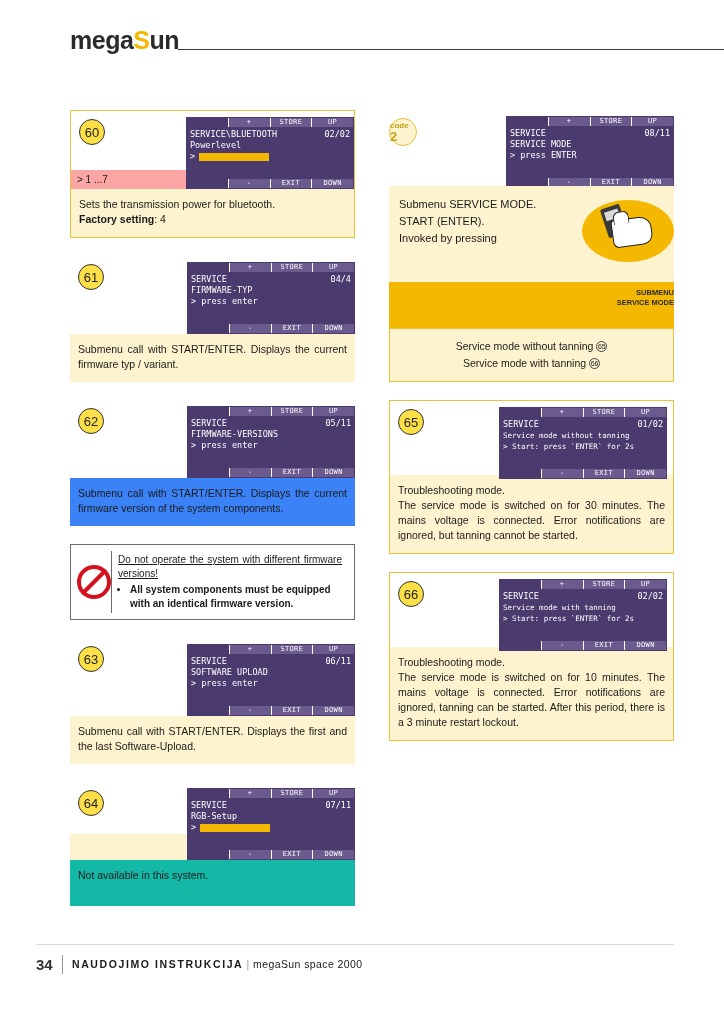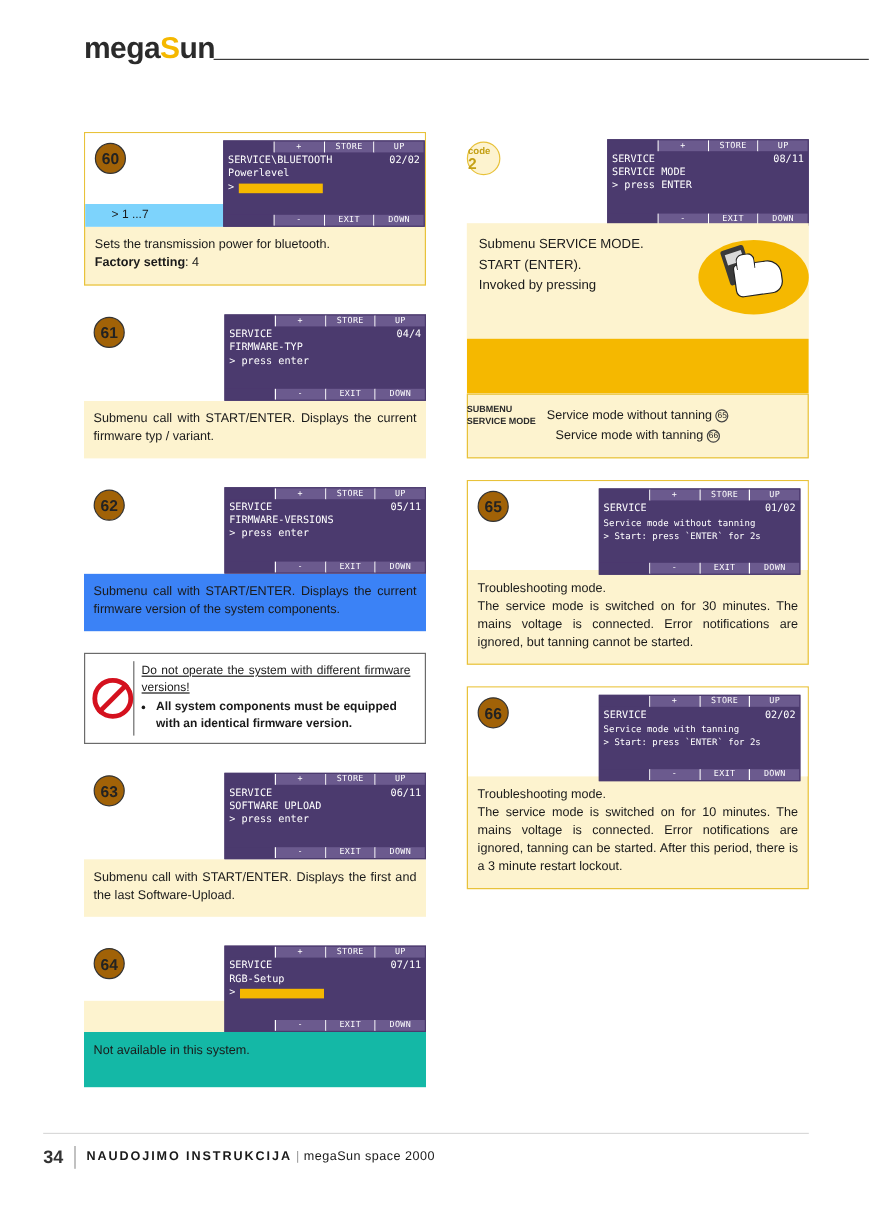--- a/index.html
+++ b/index.html
@@ -52,24 +52,24 @@
     height: 78px;
     background: #ffffff;
   }
   .num-circle {
     position: absolute;
     left: 8px; top: 8px;
     width: 26px; height: 26px;
     border: 1.5px solid #333;
     border-radius: 50%;
     font-size: 13px;
-    font-weight: bold;
+    font-weight: normal;
     display: flex; align-items: center; justify-content: center;
     color: #222;
-    background: #a16207;
+    background: #fde047;
   }
   .code-circle {
     position: absolute;
     left: 0px; top: 8px;
     width: 28px; height: 28px;
     border: 1.5px solid #e8c23a;
     border-radius: 50%;
     background: #fdf3cf;
     color: #c4a015;
     font-size: 8px;
@@ -132,22 +132,22 @@
     padding: 8px 8px 10px 8px;
     font-size: 10.5px;
     line-height: 15px;
     text-align: justify;
   }
   .caption b { font-weight: bold; }
   .left-note {
     position: absolute;
     left: 0; bottom: 0;
     width: 118px;
-    background: #7dd3fc;
-    padding: 4px 22px;
+    background: #fca5a5;
+    padding: 4px 6px;
     font-size: 10px;
   }
   .left-strip {
     position: absolute;
     left: 0; bottom: 0; width: 118px; height: 26px;
     background: #fdf3cf;
   }
 
   
   .warnbox {
@@ -241,26 +241,25 @@
   }
   .funnel-shape {
     position: absolute;
     left: 0; top: 0; width: 285px; height: 46px;
     background: #f5b800;
     clip-path: polygon(0 0, 285px 0, 285px 46px, 0 46px, 0 30px, 0 30px);
   }
   .funnel-label {
     position: absolute;
     left: 0; top: 6px; width: 285px;
-    text-align: left;
+    text-align: right;
     font-size: 7.5px;
     font-weight: bold;
     color: #2b2b2b;
     line-height: 10px;
-    margin-top: 48px;
   }
   .submenu-box {
     border: 1px solid #e8c23a;
     background: #fdf3cf;
     padding: 9px 10px;
     text-align: center;
     font-size: 10.5px;
     line-height: 17px;
     margin-bottom: 18px;
   }

